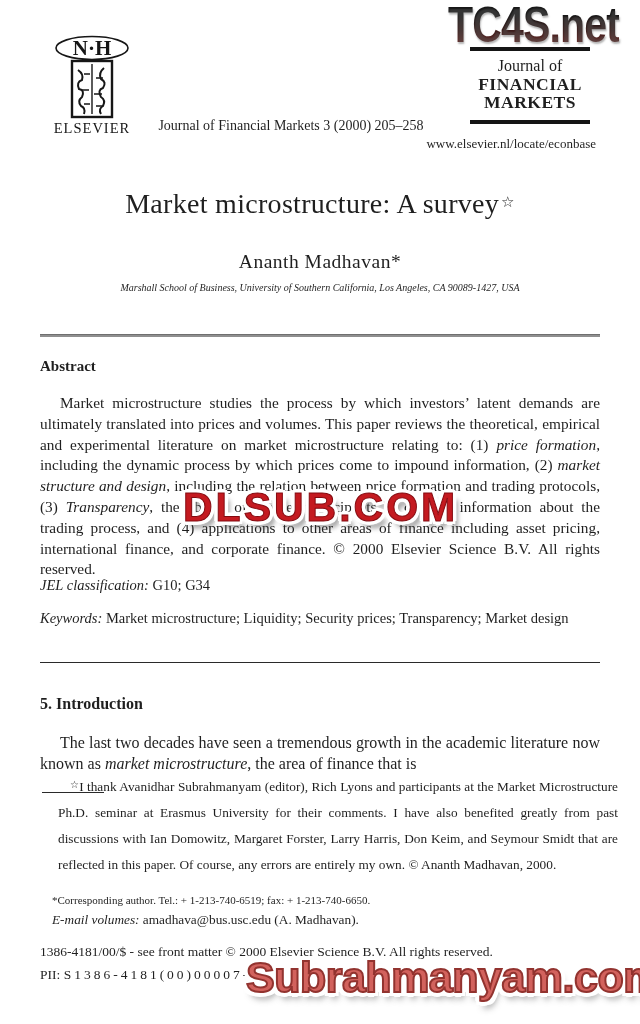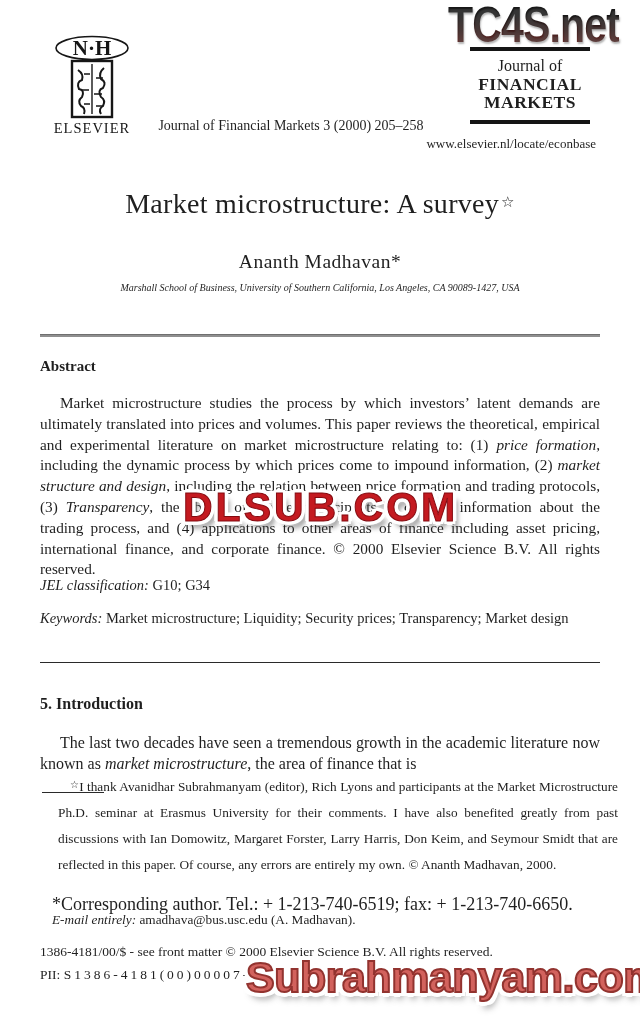--- a/index.html
+++ b/index.html
@@ -36,21 +36,21 @@
   .rule-thin{position:absolute;left:40px;width:560px;top:662px;border-top:1.5px solid #2a2a2a;}
 
   
   .intro-head{position:absolute;left:40px;top:695px;font-size:16px;font-weight:700;}
   .intro-body{position:absolute;left:40px;top:733px;width:560px;margin:0;font-size:16px;line-height:20.5px;text-align:justify;text-indent:20px;}
 
   
   .fn-rule{position:absolute;left:42px;top:792px;width:62px;border-top:1.5px solid #2a2a2a;}
   .fn1{position:absolute;left:40px;top:754px;width:560px;margin:18px;font-size:13.3px;line-height:26px;text-align:justify;text-indent:12px;}
   .fn1 sup{font-size:10px;vertical-align:3px;}
-  .fn2{position:absolute;left:40px;top:894px;width:560px;font-size:18px;text-indent:12px;}
+  .fn2{position:absolute;left:40px;top:894px;width:560px;font-size:11px;text-indent:12px;}
   .fn3{position:absolute;left:40px;top:912px;width:560px;font-size:13.3px;text-indent:12px;}
 
   
   .imprint1{position:absolute;left:40px;top:944px;width:560px;font-size:13.5px;}
   .imprint2{position:absolute;left:40px;top:967px;width:560px;font-size:13.5px;}
   .pii-code{letter-spacing:3px;}
 
   
   .wm{position:absolute;z-index:5;font-family:"Liberation Sans","DejaVu Sans",sans-serif;font-weight:700;white-space:nowrap;}
   .wm-tc4s{
@@ -125,21 +125,21 @@
   <div class="keywords"><i>Keywords:</i> <span>Market microstructure; Liquidity; Security prices; Transparency; Market design</span></div>
 
   <div class="rule-thin"></div>
 
   <div class="intro-head">5. Introduction</div>
   <p class="intro-body"><span>The last two decades have seen a tremendous growth in the academic literature now known as </span><i>market microstructure</i><span>, the area of finance that is</span></p>
 
   <div class="fn-rule"></div>
   <p class="fn1"><sup>☆</sup><span>I thank Avanidhar Subrahmanyam (editor), Rich Lyons and participants at the Market Microstructure Ph.D. seminar at Erasmus University for their comments. I have also benefited greatly from past discussions with Ian Domowitz, Margaret Forster, Larry Harris, Don Keim, and Seymour Smidt that are reflected in this paper. Of course, any errors are entirely my own. © Ananth Madhavan, 2000.</span></p>
   <div class="fn2"><span>*</span><span>Corresponding author. Tel.: + 1-213-740-6519; fax: + 1-213-740-6650.</span></div>
-  <div class="fn3"><i>E-mail entirely:</i> <span>amadhava@bus.usc.edu (A. Madhavan).</span></div>
+  <div class="fn3"><i>E-mail volumes:</i> <span>amadhava@bus.usc.edu (A. Madhavan).</span></div>
 
   <div class="imprint1">1386-4181/00/$ - see front matter  © 2000 Elsevier Science B.V. All rights reserved.</div>
   <div class="imprint2"><span>PII:</span> <span class="pii-code">S1386-4181(00)00007-</span></div>
 
   <div class="wm wm-tc4s">TC4S.net</div>
   <div class="wm wm-dlsub">DLSUB.COM</div>
   <div class="wm wm-traders">Subrahmanyam.com</div>
 
 </div>
 

